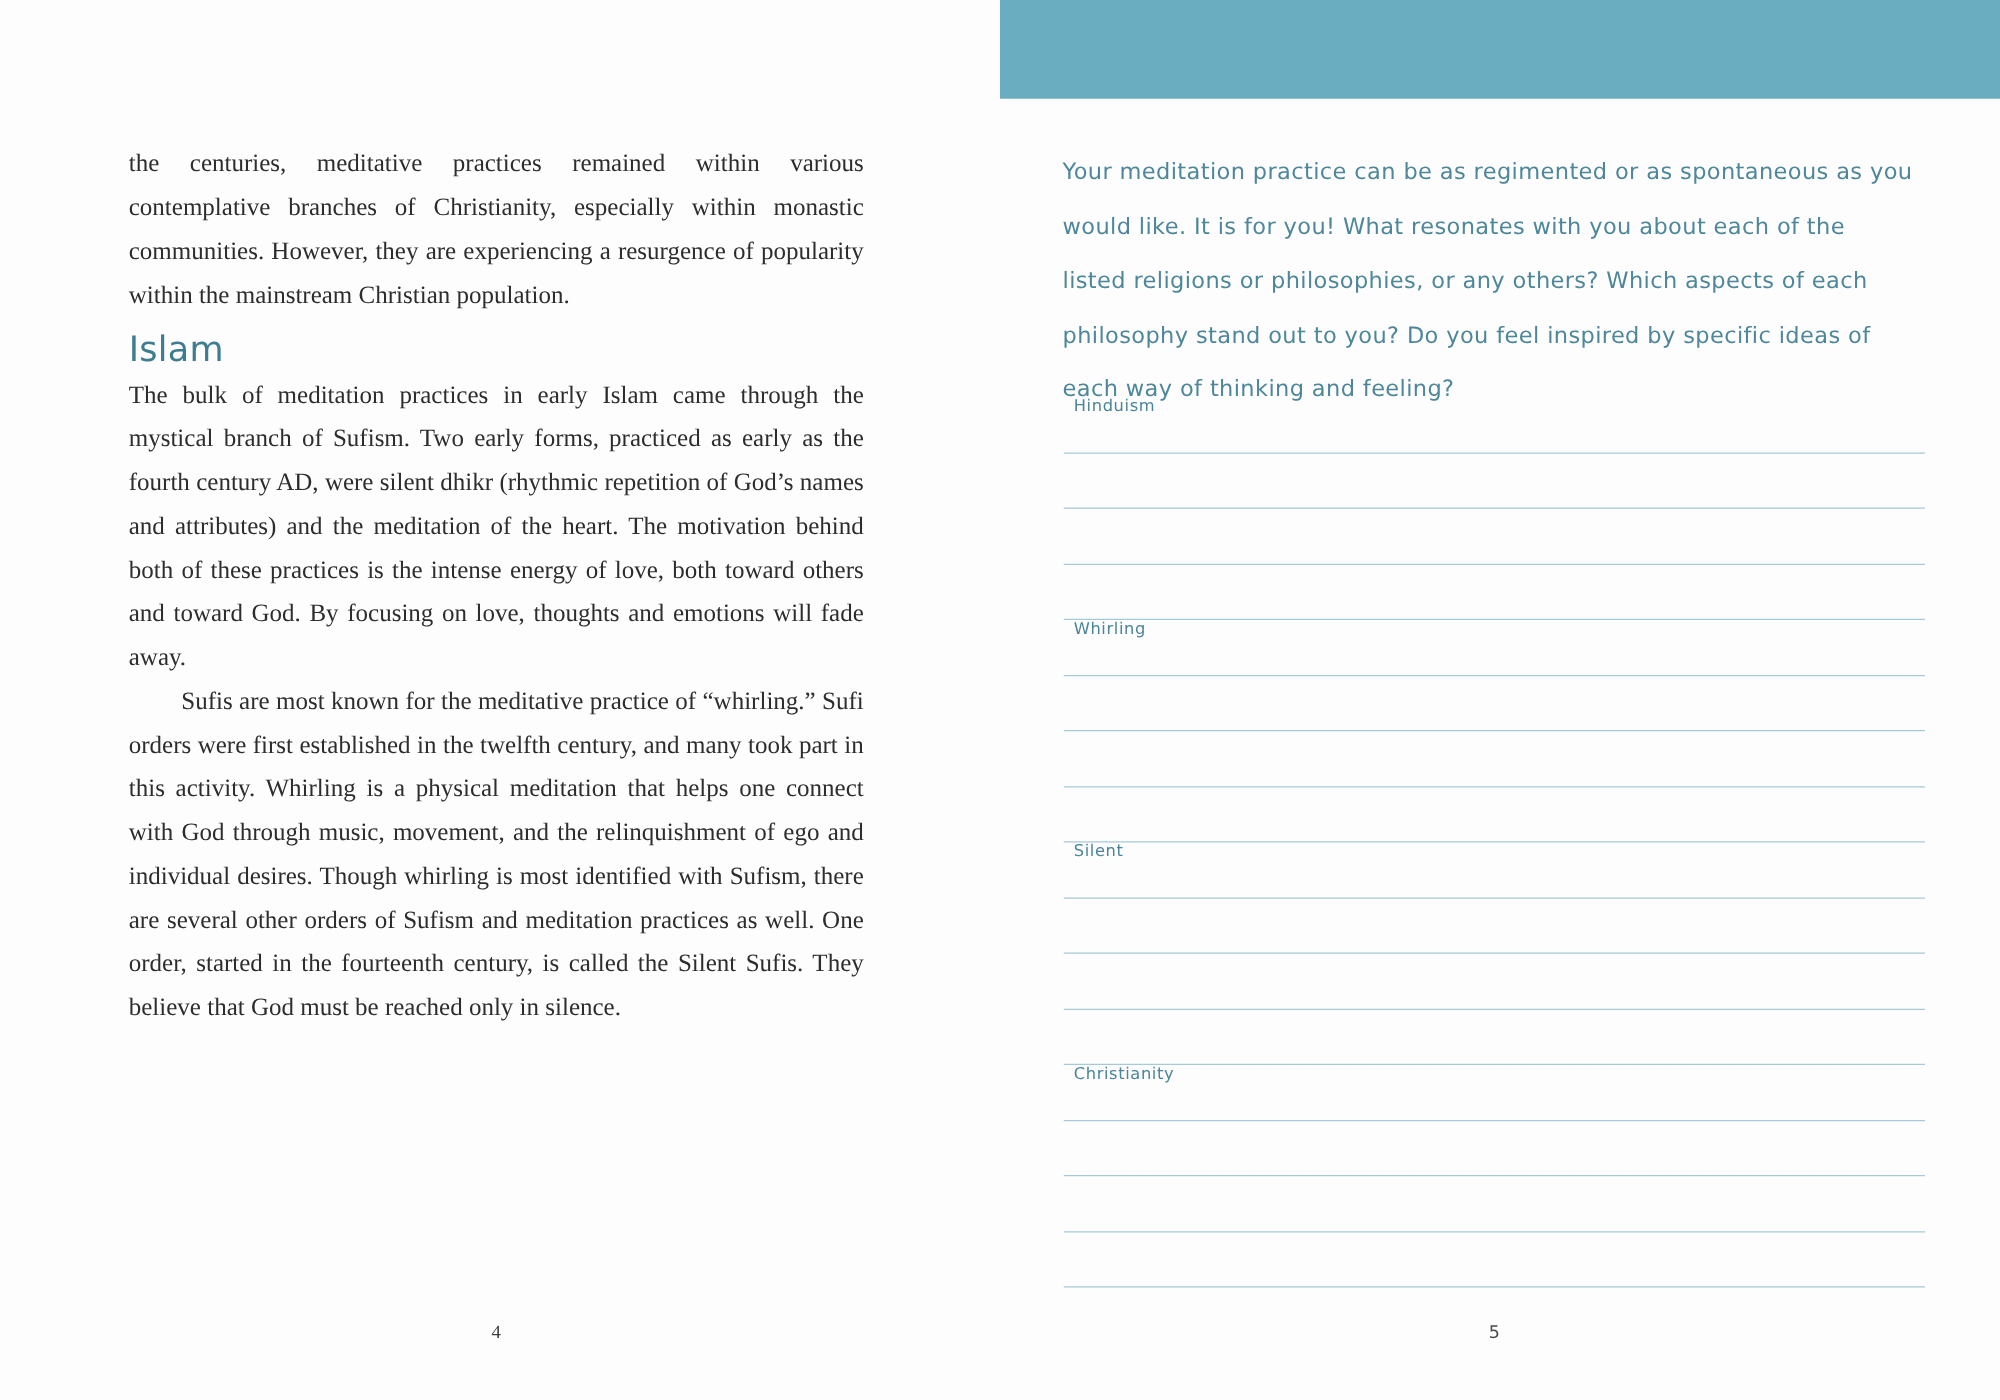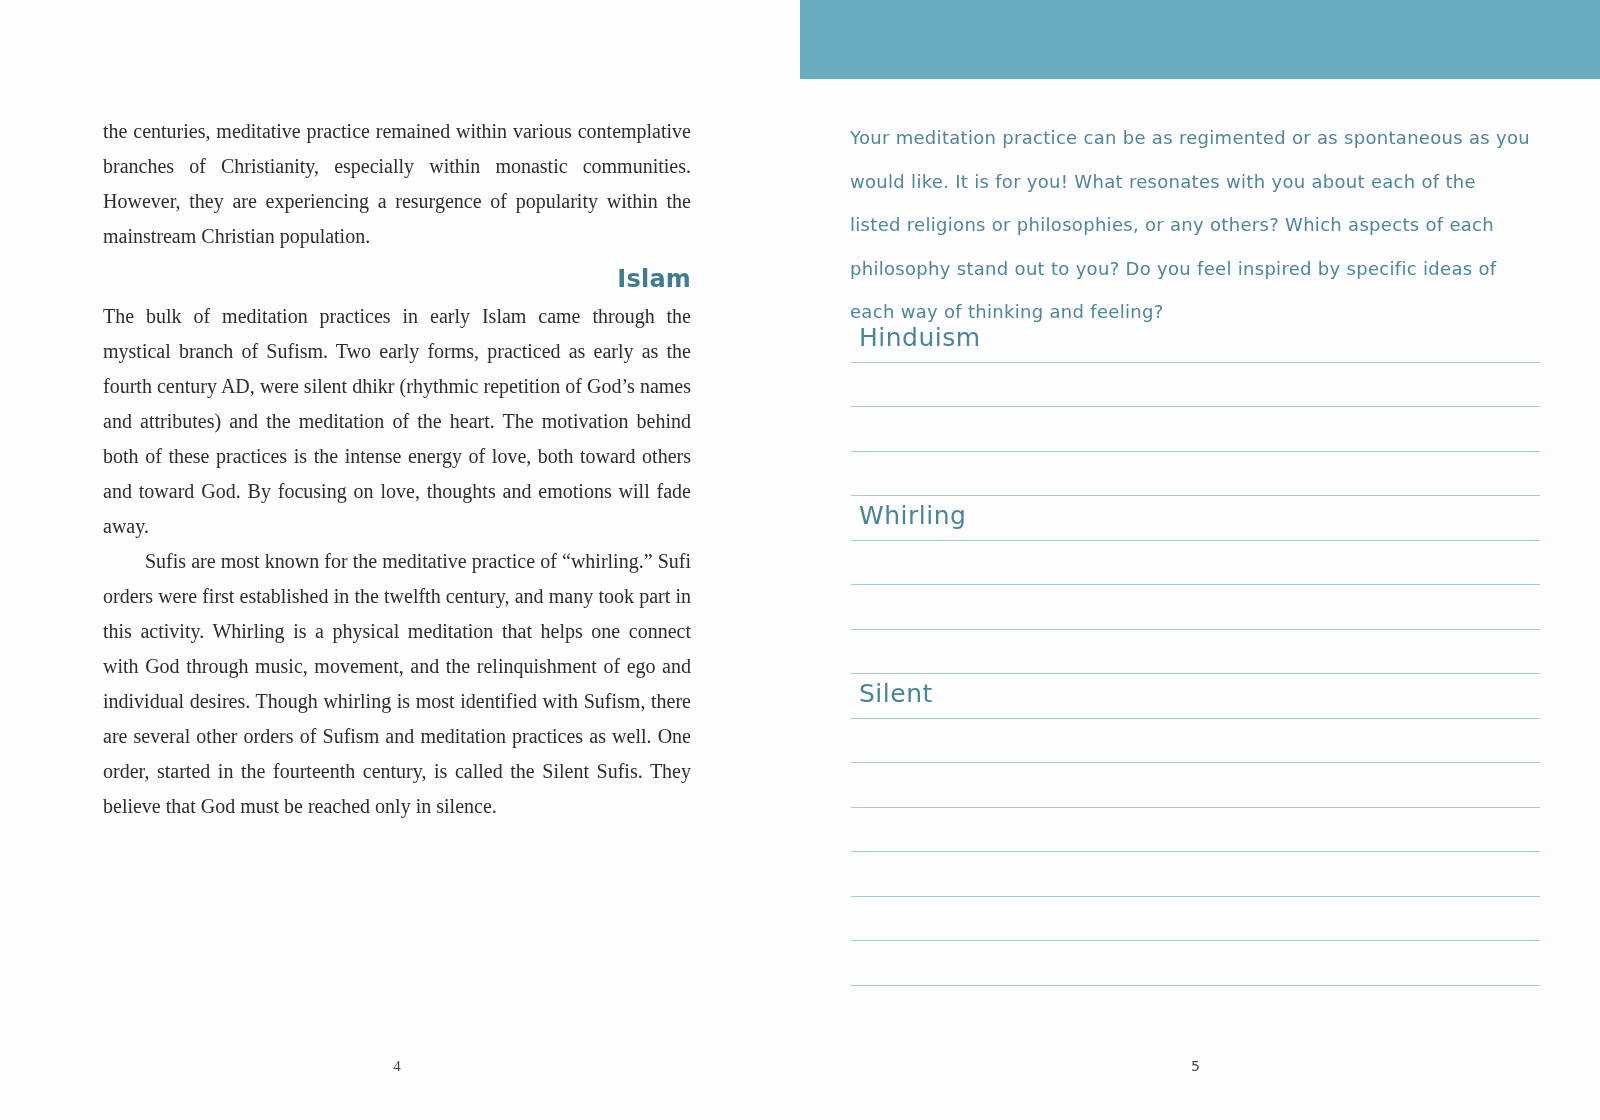--- a/index.html
+++ b/index.html
@@ -18,44 +18,44 @@
   .left-text{
     position:absolute;left:103px;top:114px;width:588px;
     font-family:"Liberation Serif", serif;
     font-size:20px;line-height:35px;color:#2d2d2d;
     text-align:justify;
   }
   .left-text p{margin:0;}
   .left-text p.indent{text-indent:42px;}
   .section-heading{
     font-family:"DejaVu Sans", sans-serif;
-    font-weight:bold;font-size:24px;line-height:35px;
+    font-weight:normal;font-size:28px;line-height:35px;
     color:#3e7d90;letter-spacing:0.2px;
-    margin:8px 0 2px 0;text-align:right;
+    margin:8px 0 2px 0;text-align:left;
   }
   
   .prompt{
     position:absolute;left:840px;top:106px;width:680px;
     font-family:"DejaVu Sans", sans-serif;
     font-size:18px;line-height:43.5px;
     color:#4d8799;letter-spacing:0.3px;
     margin:10px;
   }
   .journal{
     position:absolute;left:851px;top:318px;width:689px;
     font-family:"DejaVu Sans", sans-serif;
   }
   .j-row{
     height:44.5px;box-sizing:border-box;
     border-bottom:1px solid #a6cad6;
   }
   .label-row{
-    display:flex;align-items:center;
+    display:flex;align-items:flex-start;
     padding:0 0 4px 8px;
-    color:#4b8599;font-size:25px;letter-spacing:0.5px;
+    color:#4b8599;font-size:13px;letter-spacing:0.5px;
   }
   
   .pagenum{position:absolute;top:1058px;text-align:center;}
   .pagenum-left{
     left:103px;width:588px;
     font-family:"Liberation Serif", serif;
     font-size:15px;color:#3f3f3f;
   }
   .pagenum-right{
     left:851px;width:689px;
@@ -64,21 +64,21 @@
   }
 </style>
 </head>
 <body>
 
 <div class="spread">
 
   <div class="band"></div>
 
   <div class="left-text">
-    <p>the centuries, meditative practice remained within various contemplative branches of Christianity, especially within monastic communities. However, they are experiencing a resurgence of popularity within the mainstream Christian population.</p>
+    <p>the centuries, meditative practices remained within various contemplative branches of Christianity, especially within monastic communities. However, they are experiencing a resurgence of popularity within the mainstream Christian population.</p>
     <h2 class="section-heading">Islam</h2>
     <p>The bulk of meditation practices in early Islam came through the mystical branch of Sufism. Two early forms, practiced as early as the fourth century AD, were silent dhikr (rhythmic repetition of God’s names and attributes) and the meditation of the heart. The motivation behind both of these practices is the intense energy of love, both toward others and toward God. By focusing on love, thoughts and emotions will fade away.</p>
     <p class="indent">Sufis are most known for the meditative practice of “whirling.” Sufi orders were first established in the twelfth century, and many took part in this activity. Whirling is a physical meditation that helps one connect with God through music, movement, and the relinquishment of ego and individual desires. Though whirling is most identified with Sufism, there are several other orders of Sufism and meditation practices as well. One order, started in the fourteenth century, is called the Silent Sufis. They believe that God must be reached only in silence.</p>
   </div>
 
   <p class="prompt">Your meditation practice can be as regimented or as spontaneous as you would like. It is for you! What resonates with you about each of the listed religions or philosophies, or any others? Which aspects of each philosophy stand out to you? Do you feel inspired by specific ideas of each way of thinking and feeling?</p>
 
   <div class="journal">
 
     <section>
@@ -102,20 +102,23 @@
     <section>
       <div class="j-row label-row">
         <span>Silent</span>
       </div>
       <div class="j-row"></div>
       <div class="j-row"></div>
       <div class="j-row"></div>
     </section>
 
     <section>
+      <div class="j-row label-row">
+        <span>Christianity</span>
+      </div>
       <div class="j-row"></div>
       <div class="j-row"></div>
       <div class="j-row"></div>
     </section>
 
   </div>
 
   <div class="pagenum pagenum-left">4</div>
   <div class="pagenum pagenum-right">5</div>
 

